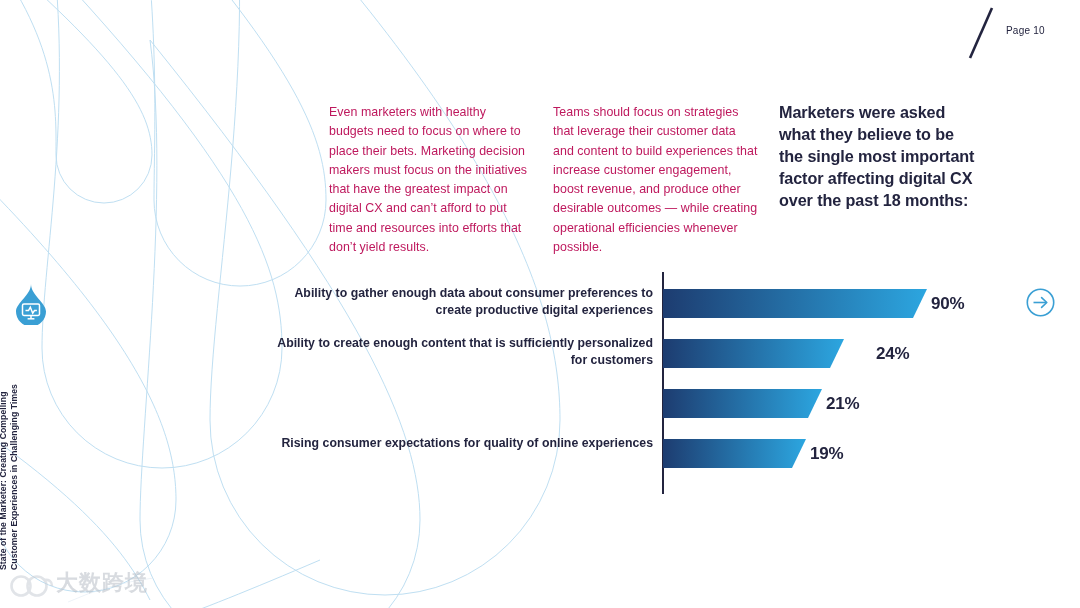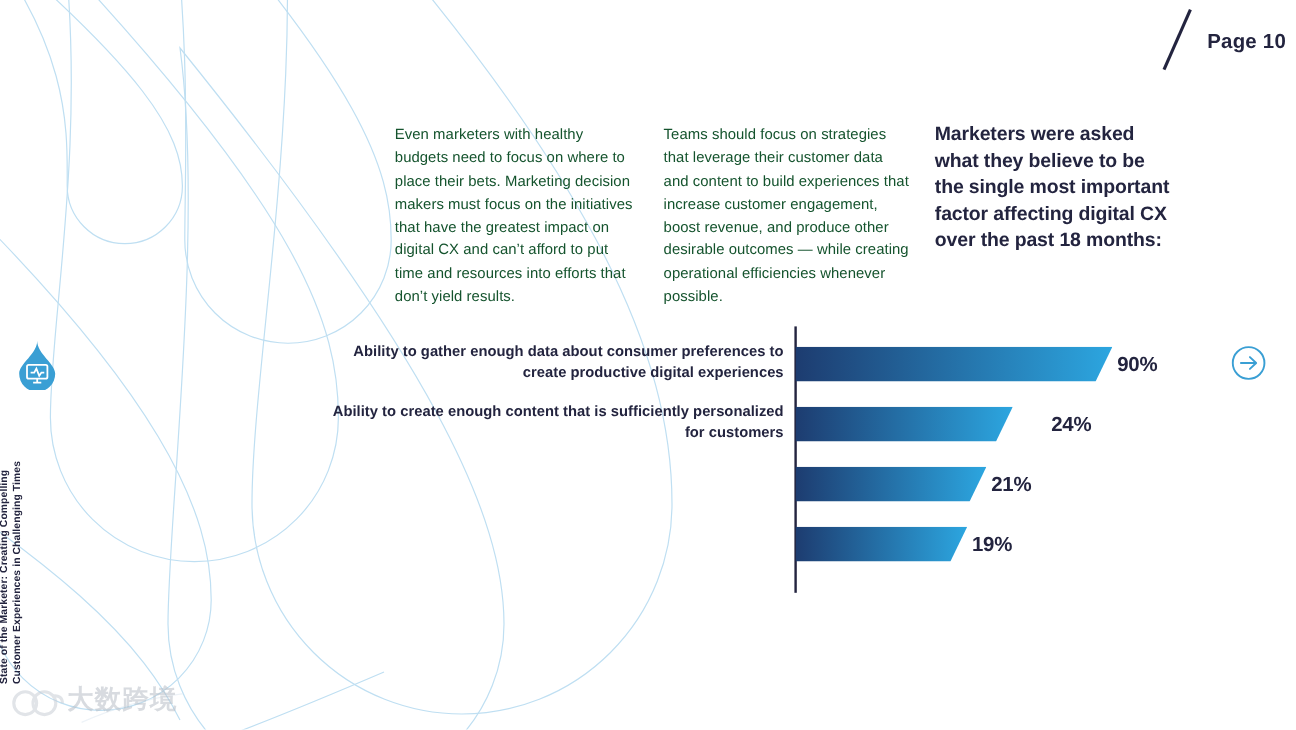--- a/index.html
+++ b/index.html
@@ -33,22 +33,22 @@
     z-index: 3;
   }
   #page-slash {
     position: absolute;
     left: 8px; top: 6px;
     width: 26px; height: 54px;
   }
   #page-number-label {
     position: absolute;
     left: 46px; top: 25px;
-    font-size: 17px;
-    font-weight: 700;
+    font-size: 10px;
+    font-weight: 400;
     letter-spacing: 0.2px;
     color: #23243f;
     white-space: nowrap;
   }
 
   
   #droplet-badge {
     position: absolute;
     left: 13px; top: 283px;
     width: 36px; height: 42px;
@@ -93,21 +93,21 @@
     cursor: pointer;
     z-index: 3;
   }
 
   
   .copy-col {
     position: absolute;
     top: 103px;
     font-size: 12.4px;
     line-height: 19.3px;
-    color: #14532d;
+    color: #be185d;
     letter-spacing: 0.05px;
   }
   #copy-col-1 { left: 329px; width: 200px; }
   #copy-col-2 { left: 553px; width: 205px; }
 
   #lead-statement {
     position: absolute;
     left: 779px; top: 101px;
     width: 200px;
     font-size: 16.2px;
@@ -261,20 +261,21 @@
                 <stop offset="0%" stop-color="#1d3c70"></stop>
                 <stop offset="100%" stop-color="#2ca6e0"></stop>
               </linearGradient>
             </defs>
             <path d="M0,0 H159 L145,29 H0 Z" fill="url(#barGrad2)"></path>
           </svg>
         </div>
         <div class="bar-value" style="left: 556px; top: 5px;">21%</div>
       </div>
       <div class="chart-row" style="top: 167px;">
+        <div class="bar-label" style="top: -4px;">Rising consumer expectations for quality of online experiences</div>
         <div class="bar-wrap" style="width: 143px;">
           <svg class="bar-svg" width="143" height="29" viewBox="0 0 143 29">
             <defs>
               <linearGradient id="barGrad3" x1="0" y1="0" x2="1" y2="0">
                 <stop offset="0%" stop-color="#1d3c70"></stop>
                 <stop offset="100%" stop-color="#2ca6e0"></stop>
               </linearGradient>
             </defs>
             <path d="M0,0 H143 L129,29 H0 Z" fill="url(#barGrad3)"></path>
           </svg>

